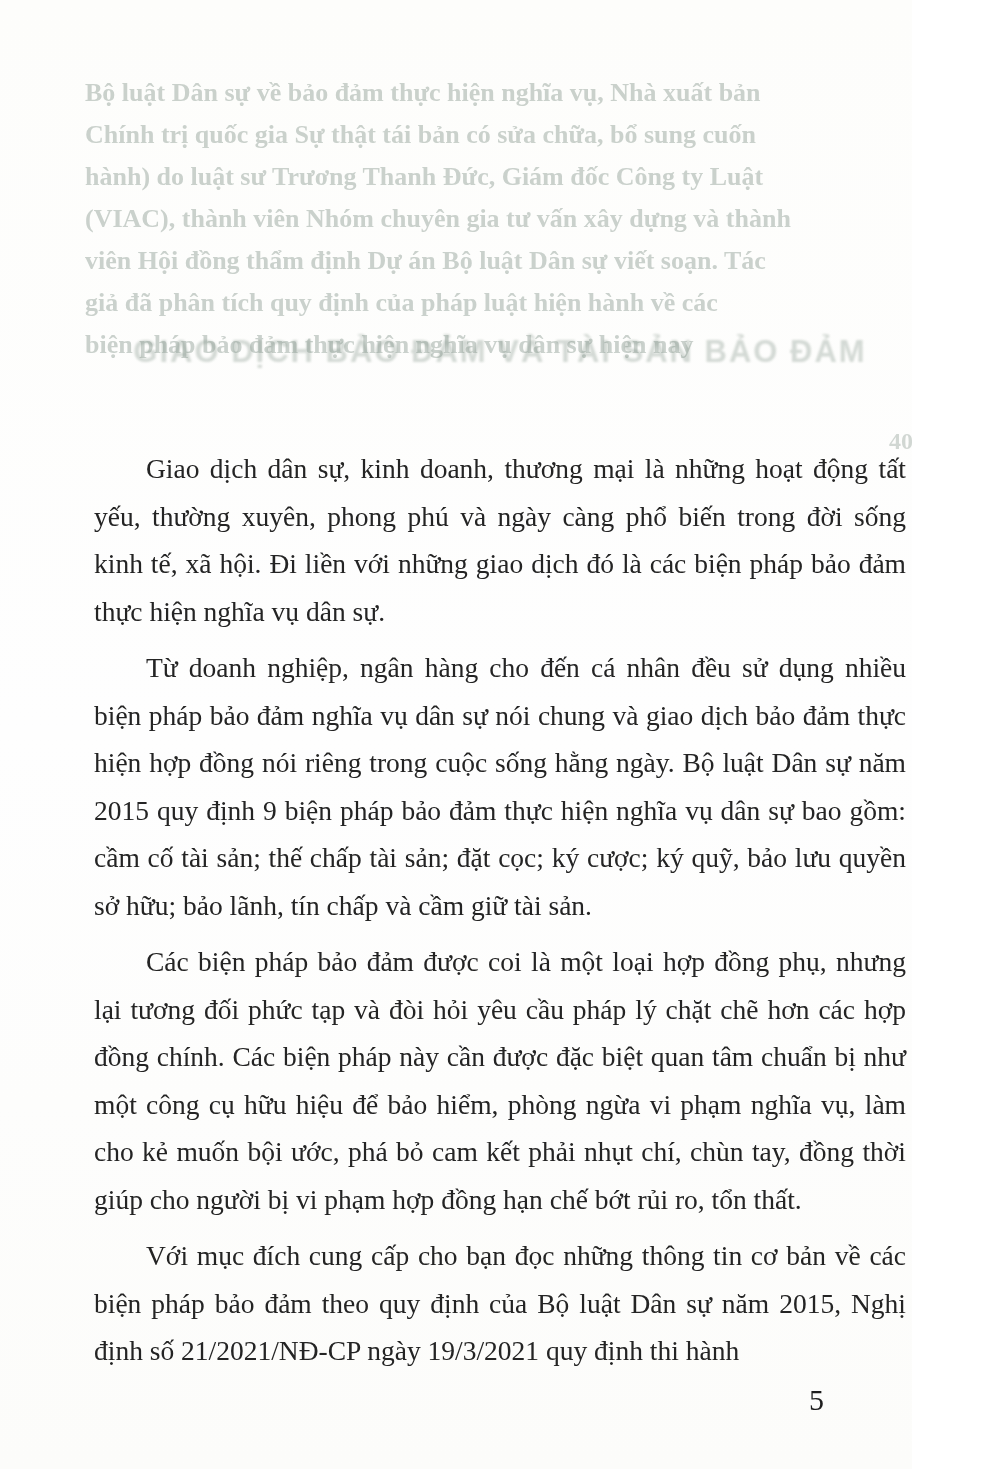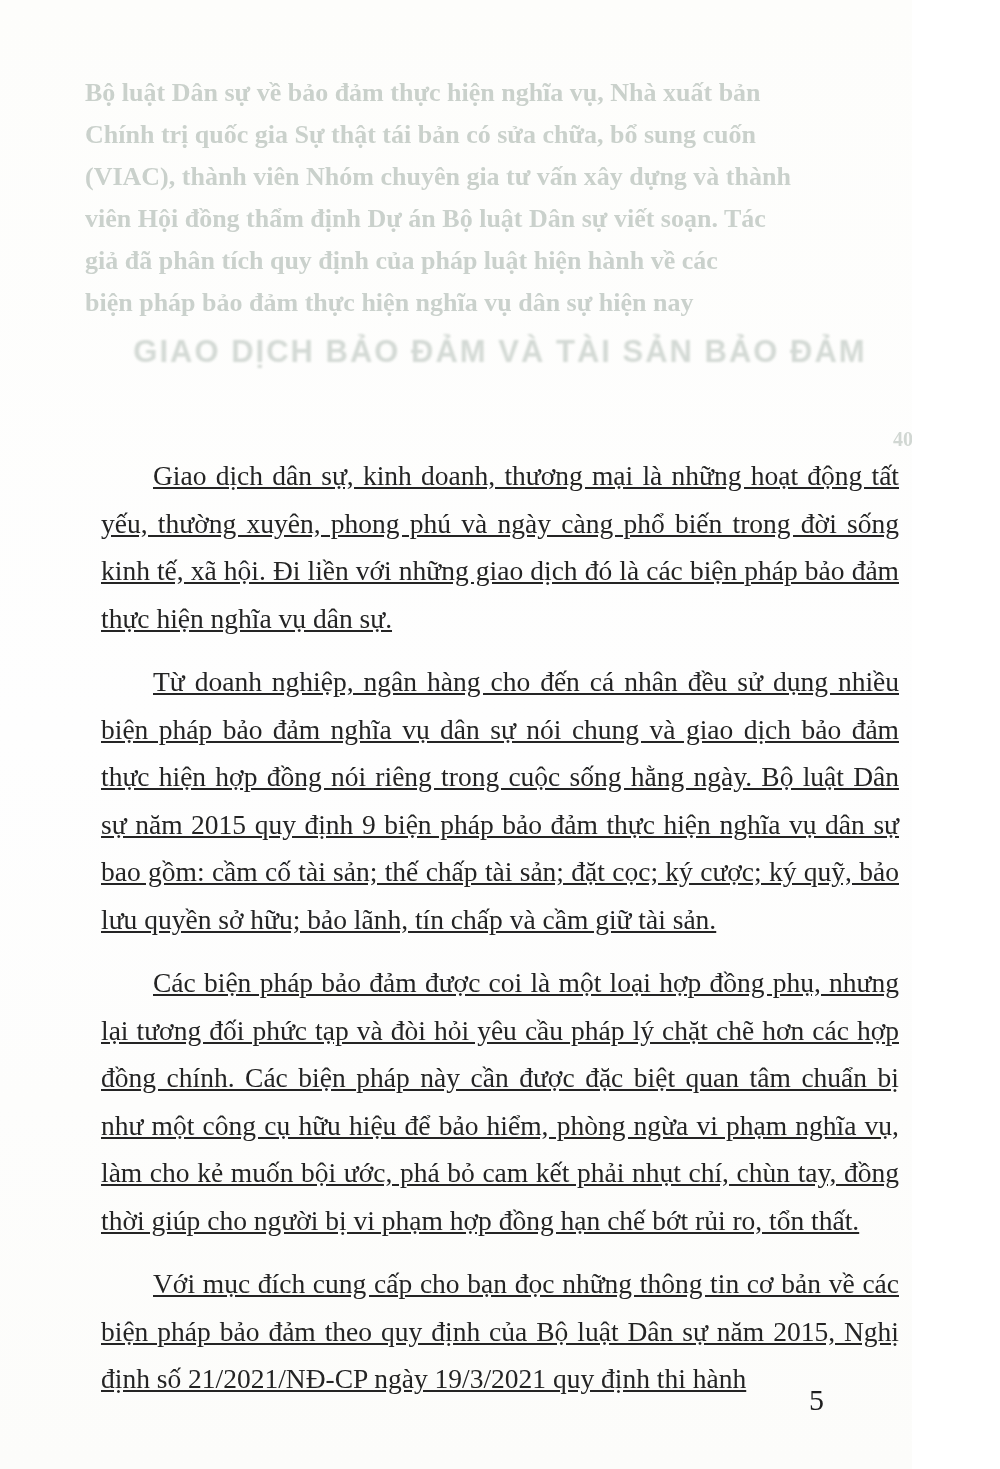--- a/index.html
+++ b/index.html
@@ -47,21 +47,21 @@
     font-weight: 700;
     letter-spacing: 2px;
     color: rgba(125, 142, 132, 0.32);
     filter: blur(0.8px);
     white-space: nowrap;
   }
   .bleed-page-num {
     position: absolute;
     top: 356px;
     right: 2px;
-    font-size: 20px;
+    font-size: 24px;
     font-weight: 600;
     color: rgba(125, 142, 132, 0.35);
     filter: blur(0.6px);
   }
 
   
   .content {
     position: absolute;
     inset: 0;
     z-index: 2;
@@ -79,46 +79,46 @@
     letter-spacing: 0.5px;
     color: #1c1c1c;
   }
   .body-text {
     position: absolute;
     top: 436px;
     left: 85px;
     width: 830px;
   }
   .body-text p {
-    margin: 16px;
+    margin: 9px;
     text-align: justify;
     text-indent: 52px;
     font-size: 27.5px;
     line-height: 47.5px;
     color: #242424;
     text-justify: inter-word;
-    text-decoration: underline;
   }
   .page-number {
     position: absolute;
     right: 88px;
     bottom: 52px;
     font-size: 30px;
     color: #1e1e1e;
     font-family: "Liberation Serif", serif;
   }
 </style>
 </head>
 <body>
 
 <div class="sheet">
 
   <div class="bleed">
     <div class="bleed-line">Bộ luật Dân sự về bảo đảm thực hiện nghĩa vụ, Nhà xuất bản</div>
     <div class="bleed-line">Chính trị quốc gia Sự thật tái bản có sửa chữa, bổ sung cuốn</div>
+    <div class="bleed-line">hành) do luật sư Trương Thanh Đức, Giám đốc Công ty Luật</div>
     <div class="bleed-caps">GIAO DỊCH BẢO ĐẢM VÀ TÀI SẢN BẢO ĐẢM</div>
     <div class="bleed-page-num">40</div>
     <div class="bleed-line">(VIAC), thành viên Nhóm chuyên gia tư vấn xây dựng và thành</div>
     <div class="bleed-line">viên Hội đồng thẩm định Dự án Bộ luật Dân sự viết soạn. Tác</div>
     <div class="bleed-line">giả đã phân tích quy định của pháp luật hiện hành về các</div>
     <div class="bleed-line">biện pháp bảo đảm thực hiện nghĩa vụ dân sự hiện nay</div>
   </div>
 
   <div class="content">
 

